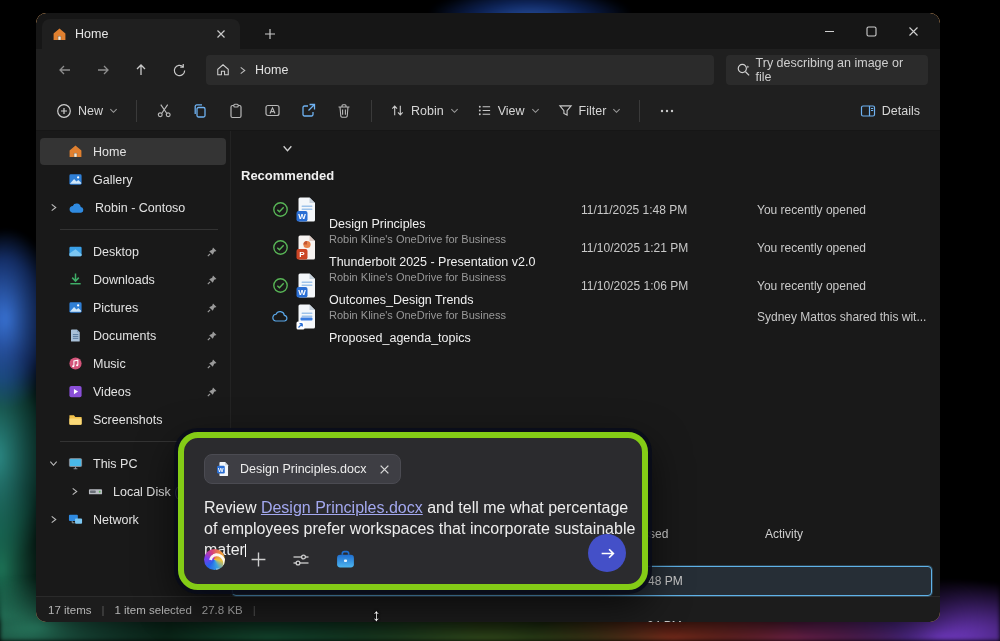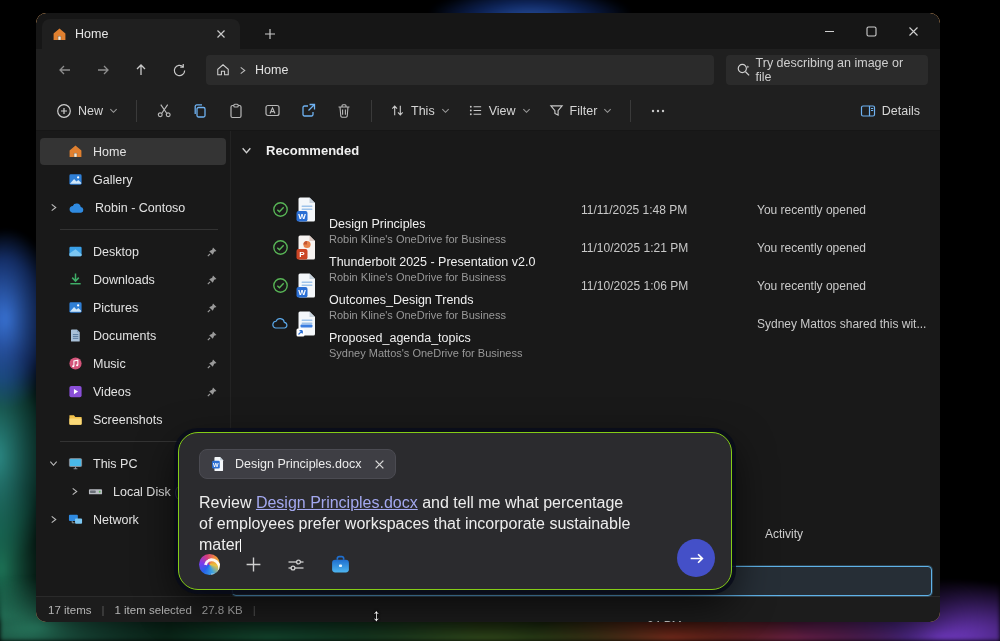--- a/index.html
+++ b/index.html
@@ -96,22 +96,22 @@
 
   .rrow { position:absolute; left:1px; width:700px; height:30px; border-radius:4px; }
   .rrow.sel { background:#262e36; border:1px solid #5fb2e8; box-shadow:0 0 0 1px rgba(95,178,232,.25); }
   .rfrag { position:absolute; left:415px; top:7px; color:#c9c9c9; font-size:12px; }
 
   .statusbar { height:26px; background:#1c1c1c; border-top:1px solid #2a2a2a; display:flex;
     align-items:center; gap:10px; padding:0 12px; font-size:11.5px; color:#b5b5b5; }
   .statusbar .vsep { color:#5a5a5a; }
 
   
-  .dialog { position:absolute; left:178px; top:432px; width:554px; height:158px; background:#2b2b2e;
-    border-radius:20px; border:1px solid #84cc16;
+  .dialog { position:absolute; left:178px; top:432px; width:470px; height:158px; background:#2b2b2e;
+    border-radius:20px; border:6px solid #84cc16;
     box-shadow:0 0 0 4px rgba(8,12,26,.85), 0 14px 40px rgba(0,0,0,.7); z-index:20; padding:16px 20px; }
   .chip { display:inline-flex; align-items:center; gap:9px; background:#3e3e44; border:1px solid #4b4b52;
     border-radius:8px; padding:6px 10px; font-size:12.5px; color:#ececec; }
   .chipx { display:flex; margin-left:4px; }
   .promptline { margin-top:13px; width:432px; font-size:16px; line-height:1.32; color:#ededed; }
   .plink { color:#a3a8ef; text-decoration:underline; }
   .caret { display:inline-block; width:1px; height:13px; background:#fff; vertical-align:-2px; }
   .dicons { position:absolute; left:20px; bottom:14px; display:flex; align-items:center; gap:25px; }
   .copilot { width:21px; height:21px; border-radius:50%; position:relative; overflow:hidden;
     background:conic-gradient(from 220deg, #2563eb, #7c3aed, #d53b7f, #f0903a, #e8c33f, #3aa0e0, #2563eb); }
@@ -260,21 +260,21 @@
     <div class="tico">
       <svg width="16" height="16" viewBox="0 0 16 16">
           <path d="M2.5 4 H13.5 M6 4 V2.8 A1 1 0 0 1 7 1.8 H9 A1 1 0 0 1 10 2.8 V4 M4 4 L4.8 13.2 A1.2 1.2 0 0 0 6 14.2 H10 A1.2 1.2 0 0 0 11.2 13.2 L12 4 M6.6 6.5 V11.8 M9.4 6.5 V11.8" fill="none" stroke="#b9b9b9" stroke-width="1.1"></path>
         </svg>
     </div>
     <div class="tsep"></div>
     <div class="tbtn">
       <svg width="15" height="15" viewBox="0 0 16 16">
           <path d="M5 13 V3.5 M2.5 6 L5 3.2 L7.5 6 M11 3 V12.5 M8.5 10 L11 12.8 L13.5 10" fill="none" stroke="#c9c9c9" stroke-width="1.2"></path>
         </svg>
-      <span>This</span>
+      <span>Robin</span>
       <svg width="9" height="9" viewBox="0 0 10 10">
           <path d="M1.5 3.5 L5 7 L8.5 3.5" stroke="#9a9a9a" fill="none" stroke-width="1.2"></path>
         </svg>
     </div>
     <div class="tbtn">
       <svg width="15" height="15" viewBox="0 0 16 16">
           <circle cx="3" cy="4" r="1" fill="#c9c9c9"></circle>
           <circle cx="3" cy="8" r="1" fill="#c9c9c9"></circle>
           <circle cx="3" cy="12" r="1" fill="#c9c9c9"></circle>
           <path d="M6 4 H14 M6 8 H14 M6 12 H14" stroke="#c9c9c9" stroke-width="1.2"></path>
@@ -455,21 +455,21 @@
         <svg width="15" height="15" viewBox="0 0 16 16">
             <rect x="1" y="3" width="9.5" height="6.5" rx="1" fill="#2f8ae0"></rect>
             <rect x="7.5" y="7" width="7.5" height="5.5" rx="1" fill="#7cc7f2"></rect>
             <path d="M4.5 9.5 V11.5 H7" stroke="#9aa" stroke-width="1"></path>
           </svg>
         <span>Network</span>
       </div>
     </div>
 
     <div class="main">
-      <div class="sechead" style="top:12px;">
+      <div class="sechead" style="top:12px;flex-direction:column;">
         <svg width="11" height="11" viewBox="0 0 10 10">
             <path d="M1.5 3 L5 7 L8.5 3" stroke="#cfcfcf" fill="none" stroke-width="1.2"></path>
           </svg>
         <span>Recommended</span>
       </div>
 
       <div class="frow" style="top:42px;">
         <span></span>
         <span class="fstat">
             <svg width="17" height="17" viewBox="0 0 16 16">
@@ -560,21 +560,20 @@
               <path d="M14 1.5 L19.5 7 H14 Z" fill="#c8d3dd"></path>
               <rect x="6" y="9.5" width="11" height="1.5" rx=".7" fill="#9ec3ea"></rect>
               <rect x="6" y="12.5" width="11" height="1.5" rx=".7" fill="#9ec3ea"></rect>
               <rect x="5" y="14.5" width="12" height="3" rx="1" fill="#3a7de0"></rect>
               <rect x="1" y="18.5" width="8" height="8" rx="1.5" fill="#fff"></rect>
               <path d="M3 24.5 L6.8 20.7 M6.8 20.7 H4 M6.8 20.7 V23.5" stroke="#2b6fd4" stroke-width="1.2" fill="none"></path>
             </svg>
         </span>
         <span class="fname">
             <div class="nm">Proposed_agenda_topics</div>
-            <div class="src">Sydney Mattos's OneDrive for Business</div>
           </span>
         <span class="fdate"></span>
         <span class="factivity">Sydney Mattos shared this wit...</span>
       </div>
 
       <div class="viewmore">View more</div>
 
       <div class="pillsrow">
         <svg width="11" height="11" viewBox="0 0 10 10">
             <path d="M1.5 3 L5 7 L8.5 3" stroke="#cfcfcf" fill="none" stroke-width="1.2"></path>

